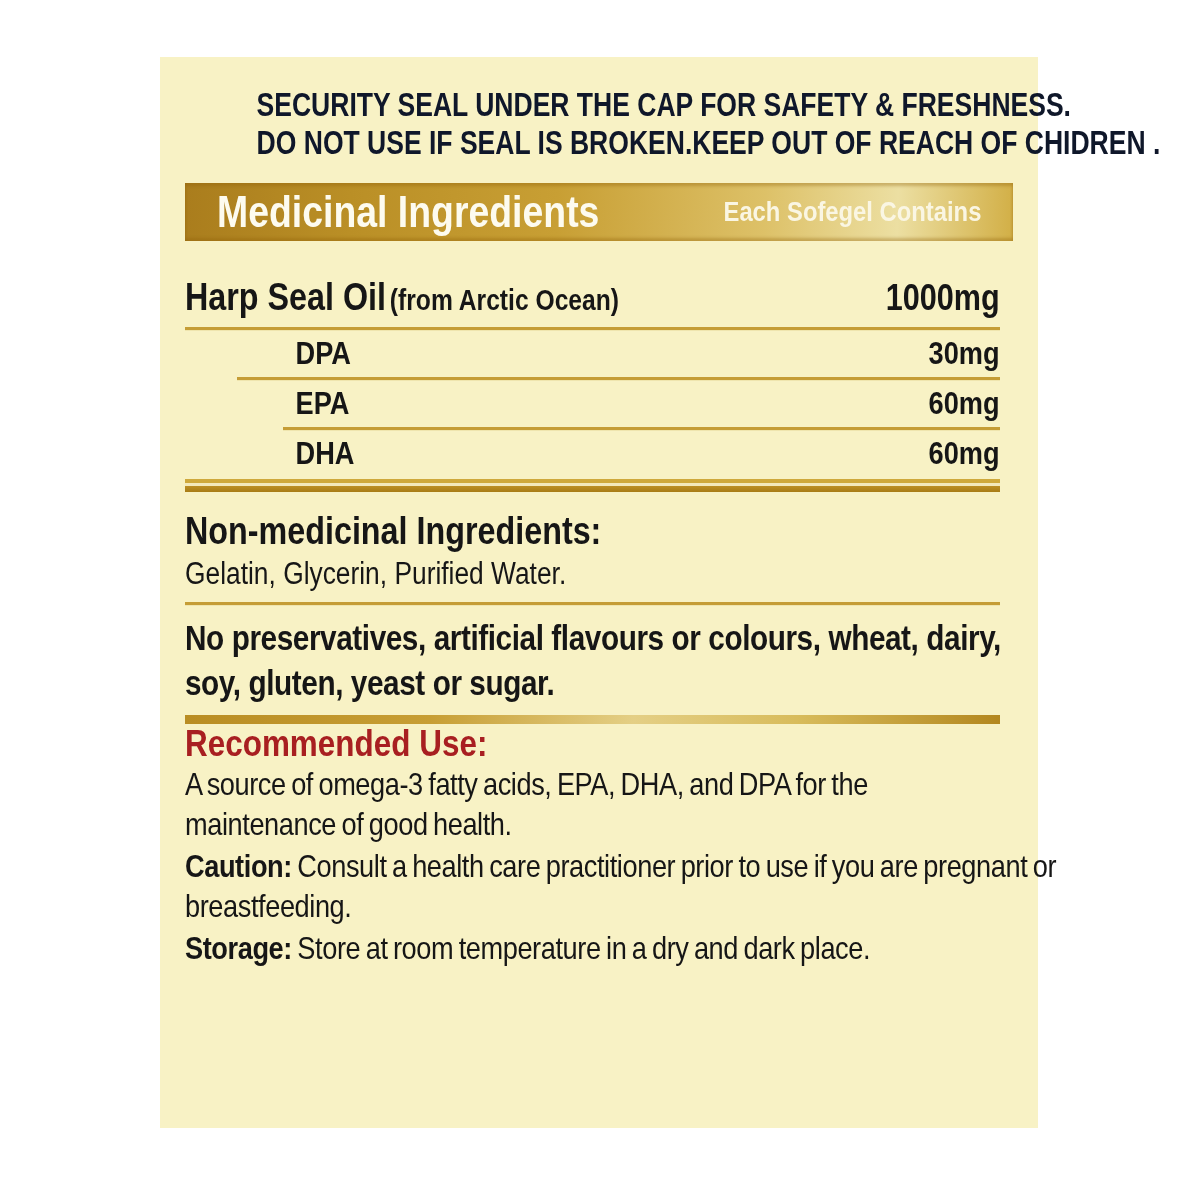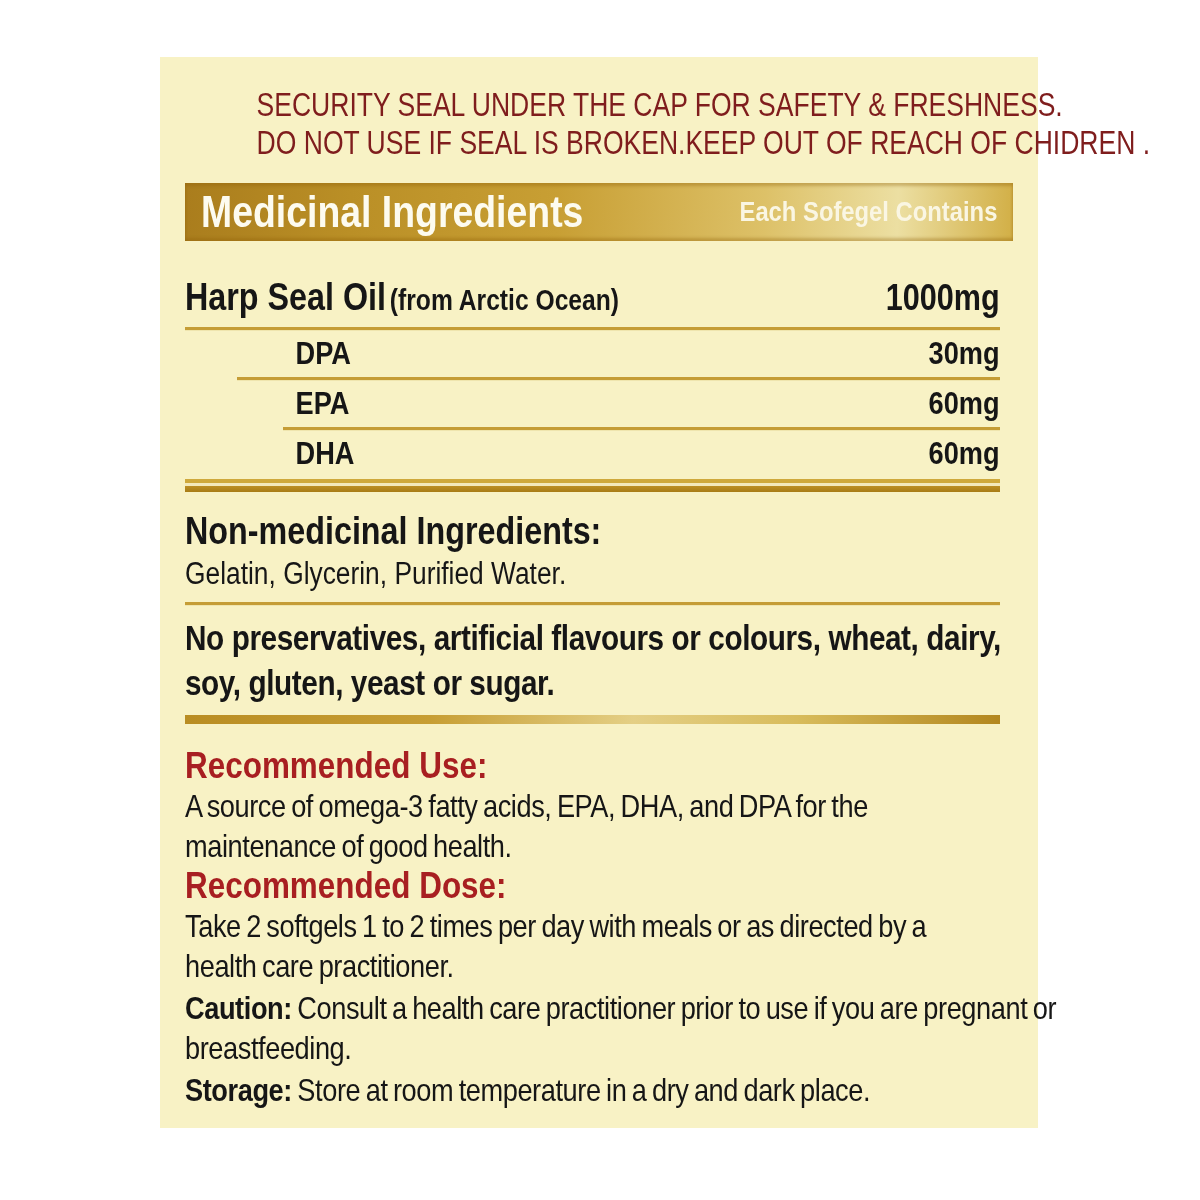--- a/index.html
+++ b/index.html
@@ -17,26 +17,26 @@
   }
 
   
   .cz   { transform: scaleX(0.85); transform-origin: 0 50%; width: 117.6%; }
   .cz-c { display: block; white-space: nowrap; transform: scaleX(0.78); transform-origin: 50% 50%; }
   .cz-l { white-space: nowrap; transform: scaleX(0.85); transform-origin: 0 50%; }
   .cz-r { white-space: nowrap; transform: scaleX(0.85); transform-origin: 100% 50%; }
 
   .security {
     padding-top: 28px; text-align: center;
-    font-weight: 400; font-size: 34px; line-height: 38px; color: #7f1d1d;
+    font-weight: 700; font-size: 34px; line-height: 38px; color: #0f172a;
   }
 
   .gold-bar {
     margin: 22px 25px 0 25px; height: 58px;
-    box-sizing: border-box; padding: 0 16px;
+    box-sizing: border-box; padding: 0 32px;
     display: flex; align-items: center; justify-content: space-between;
     background: linear-gradient(92deg, #aa7d1d 0%, #ba8f26 20%, #c89f34 45%, #ddc168 70%, #ecdfa2 86%, #d2af46 100%);
     box-shadow: inset 0 3px 3px rgba(140,95,10,0.35), inset 0 -3px 3px rgba(140,95,10,0.35);
   }
   .bar-title { color: #fdfbef; font-weight: 700; font-size: 44px; }
   .bar-sub   { color: #faf6e3; font-weight: 700; font-size: 28px; }
 
   .table { margin: 0 38px 16px 25px; }
   .row { display: flex; justify-content: space-between; align-items: baseline; }
   .row.main { margin-top: 34px; line-height: 44px; }
@@ -66,21 +66,21 @@
     font-size: 35px; font-weight: 700; line-height: 45px;
     letter-spacing: -0.5px;
     transform: scaleX(0.85); transform-origin: 0 50%; width: 110%;
   }
   .thick-rule2 {
     margin: 10px 38px 0 25px; height: 9px;
     background: linear-gradient(92deg, #b98d23 0%, #c79e34 30%, #e4cf85 55%, #d8bc5c 75%, #b3871f 100%);
   }
 
   .section { margin: 0 38px 0 25px; }
-  .section.first { margin-top: 22px; }
+  .section.first { }
   .red-head { color: #a81f21; font-weight: 700; font-size: 37px; line-height: 40px; }
   .body-text { font-size: 32px; line-height: 40px; letter-spacing: -0.5px; word-spacing: -2px; }
   .inline-sec { margin: 2px 38px 0 25px; }
   .blk-head { font-weight: 700; }
 </style>
 </head>
 <body>
 
 <div class="canvas">
   <div class="panel">
@@ -134,24 +134,20 @@
 
     <div class="freefrom">No preservatives, artificial flavours or colours, wheat, dairy, soy, gluten, yeast or sugar.</div>
 
     <div class="thick-rule2"></div>
 
     <div class="section first">
       <div class="red-head cz">Recommended Use:</div>
       <div class="body-text cz">A source of omega-3 fatty acids, EPA, DHA, and DPA for the maintenance of good health.</div>
     </div>
 
-    <div class="section">
-      <div class="red-head cz">Recommended Dose:</div>
-      <div class="body-text cz">Take 2 softgels 1 to 2 times per day with meals or as directed by a health care practitioner.</div>
-    </div>
 
     <div class="body-text inline-sec cz">
       <span class="blk-head">Caution:</span>
       <span>Consult a health care practitioner prior to use if you are pregnant or breastfeeding.</span>
     </div>
 
     <div class="body-text inline-sec cz">
       <span class="blk-head">Storage:</span>
       <span>Store at room temperature in a dry and dark place.</span>
     </div>

